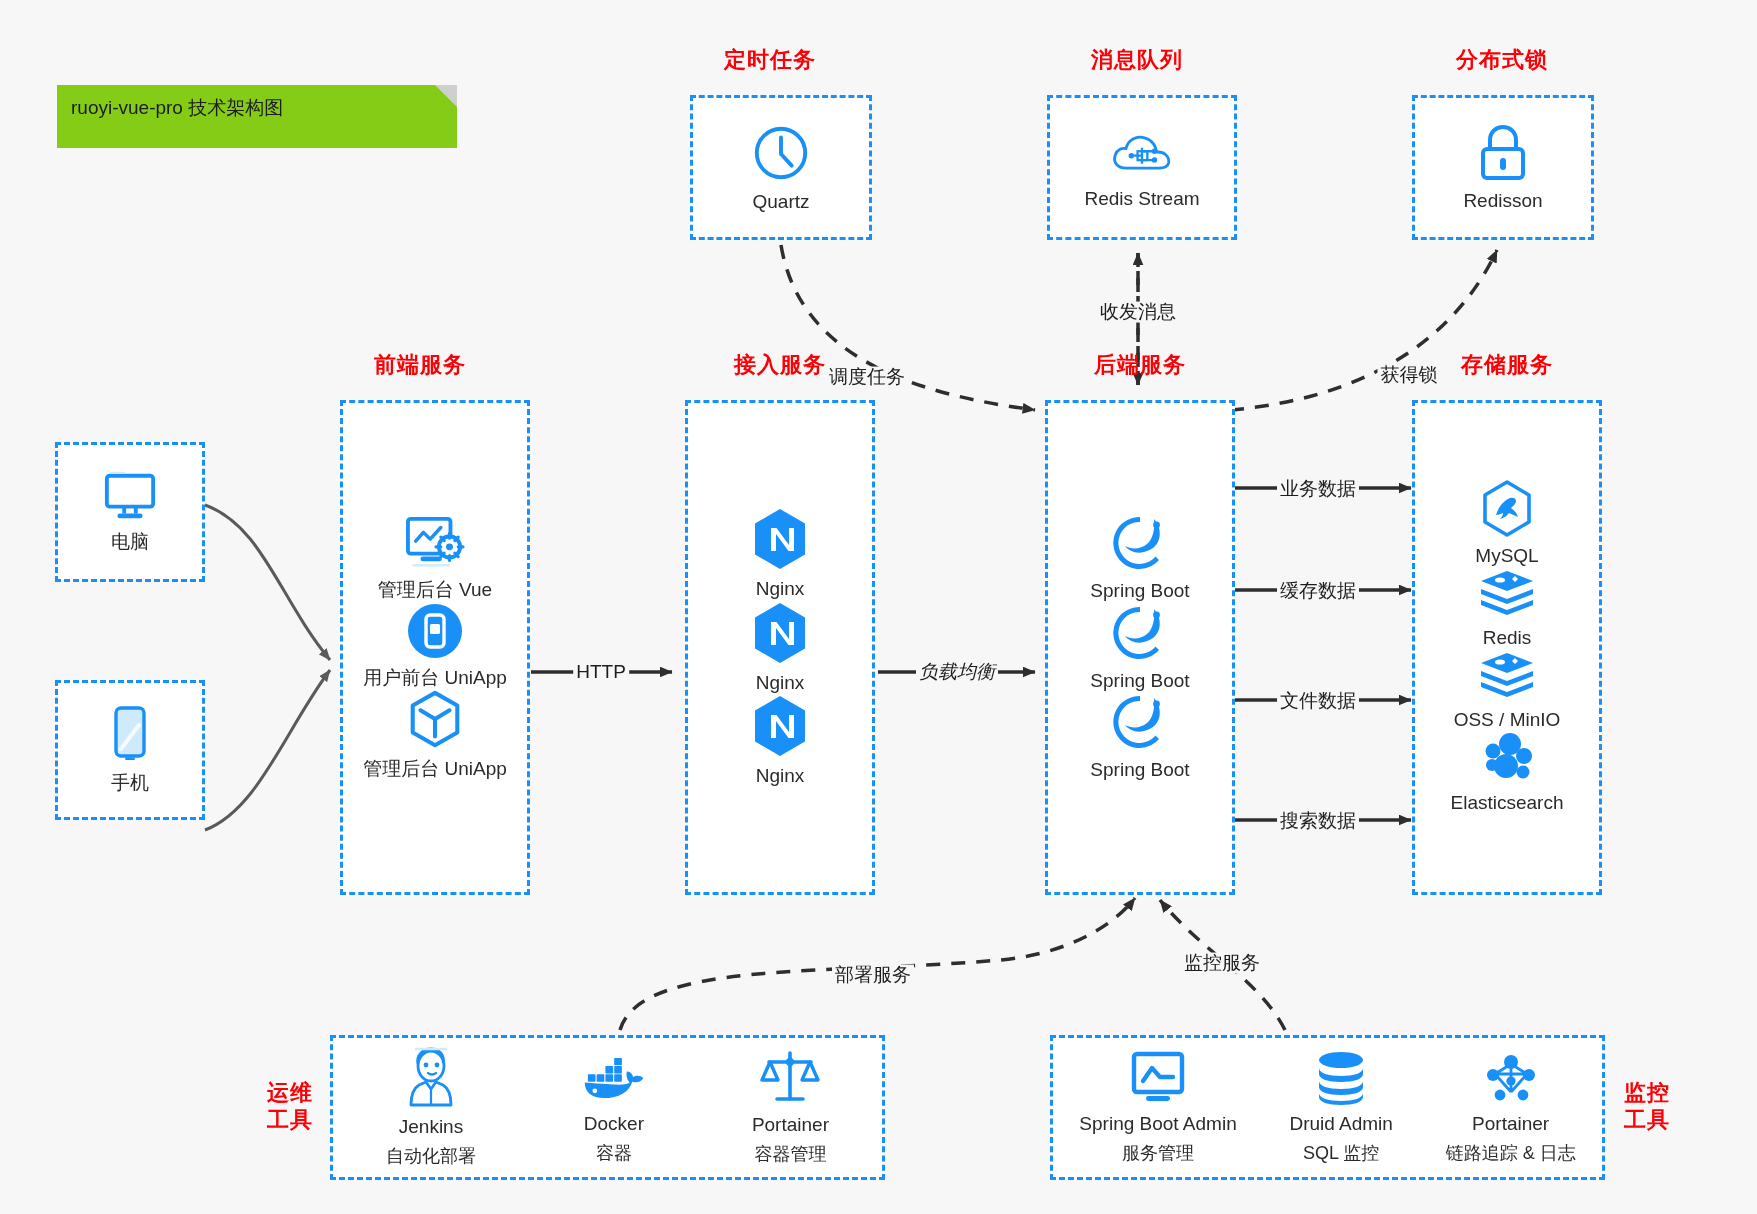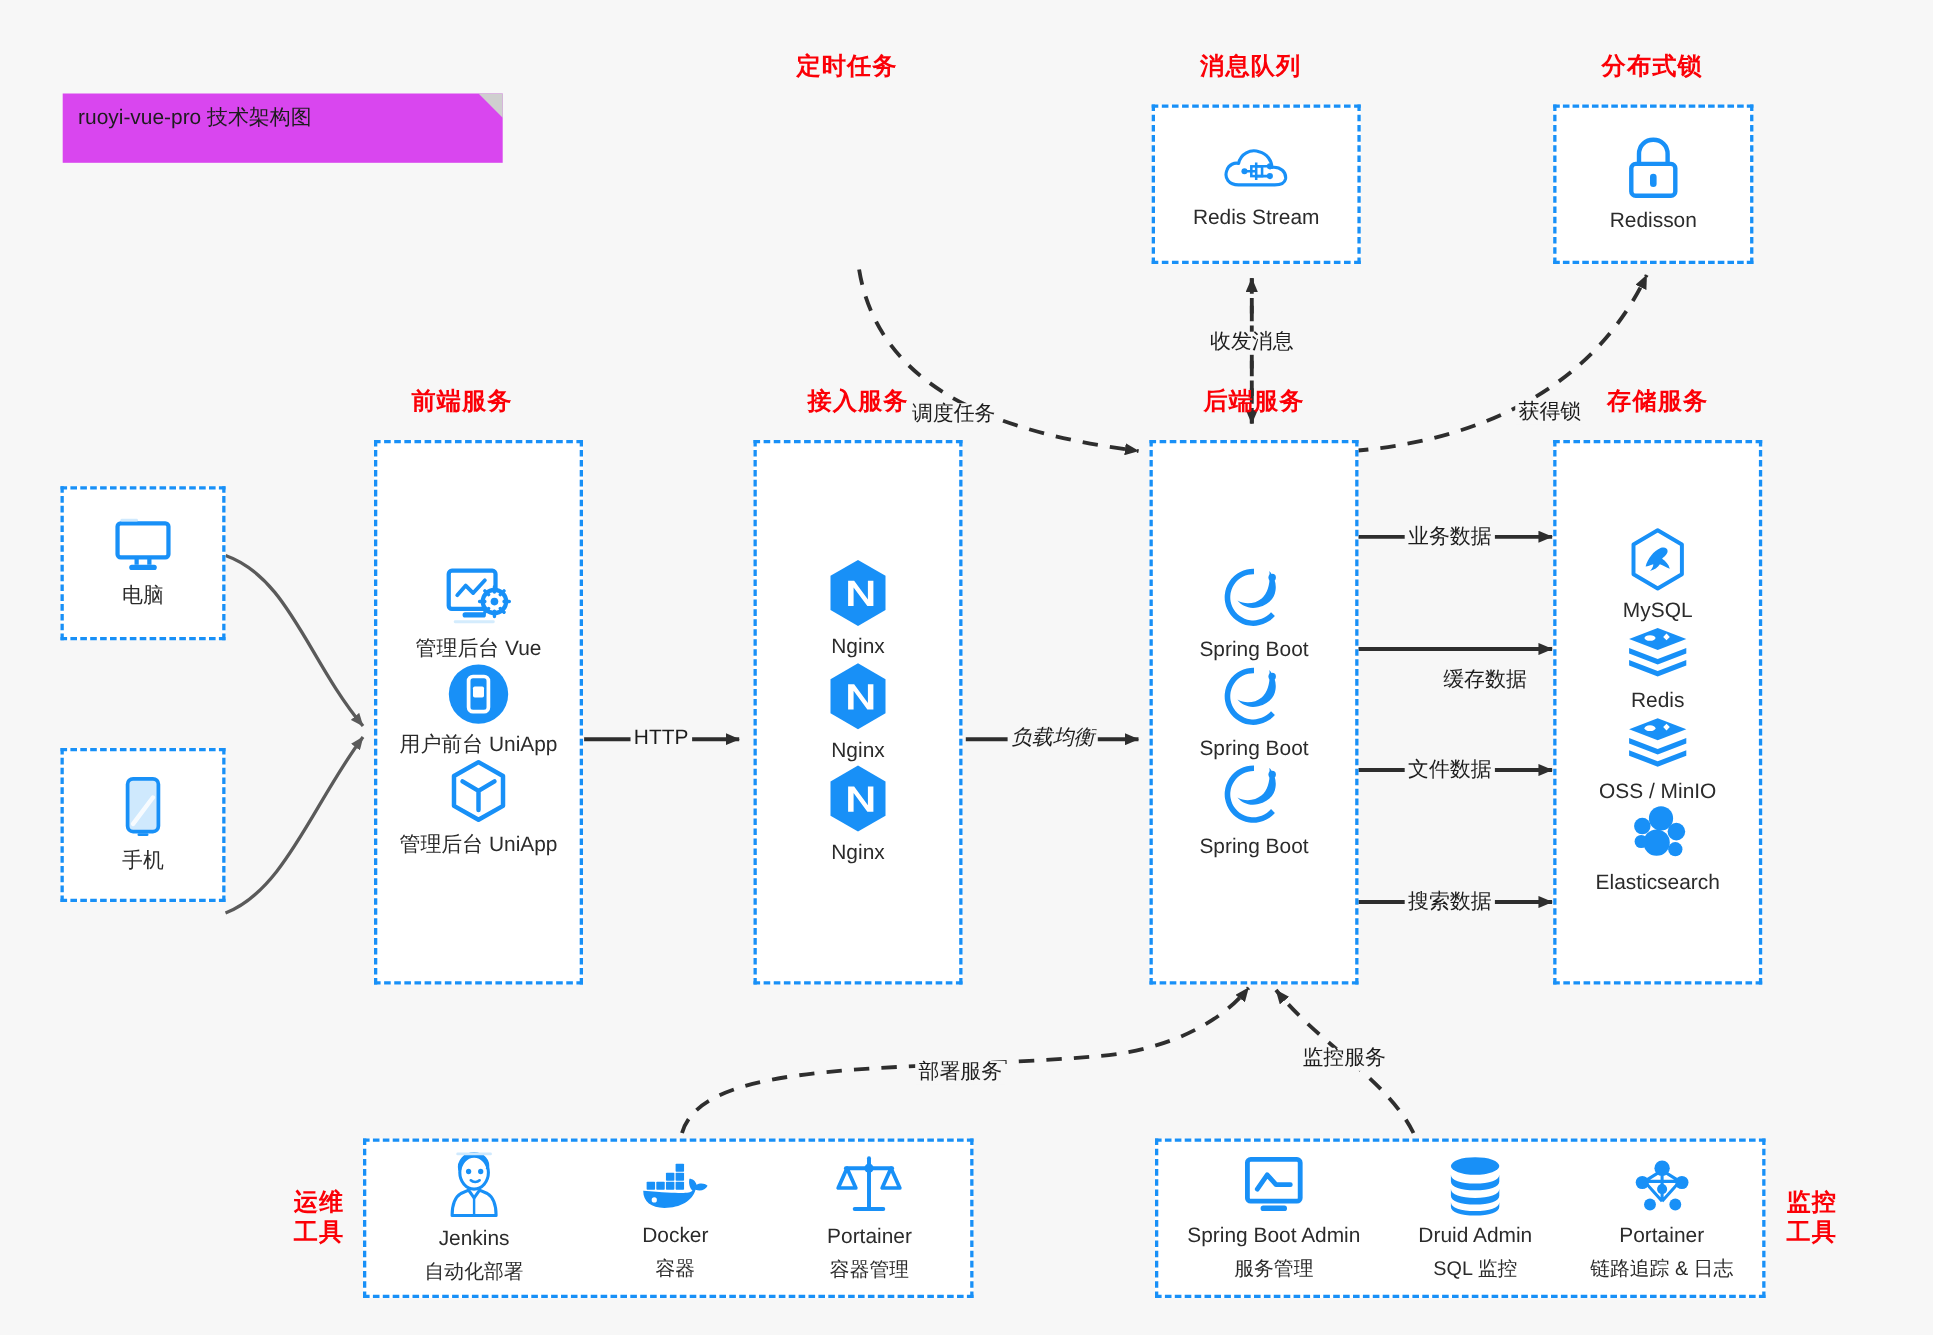--- a/index.html
+++ b/index.html
@@ -40,21 +40,21 @@
   }
   .node .cap{
     font-size:19px;color:#2b2b2b;white-space:nowrap;text-align:center;line-height:1.25;
   }
   .node .cap2{font-size:18px;color:#2b2b2b;white-space:nowrap;text-align:center;}
   .ico{display:block;}
 
   
   #note{
     position:absolute;left:57px;top:85px;width:400px;height:63px;
-    background:#d946ef;
+    background:#84cc16;
     box-sizing:border-box;
     padding:10px 14px 0 14px;
   }
   #note .ln{font-size:19px;color:#1d1d1d;line-height:1.42;white-space:nowrap;}
   #note .fold{
     position:absolute;right:0;top:0;width:0;height:0;
     border-left:22px solid transparent;border-top:22px solid #cfcfcf;
   }
 
   
@@ -109,20 +109,29 @@
 
     <path d="M1285,1030 C1260,980 1200,950 1160,900" fill="none" stroke="#2e2e2e" stroke-width="3.5" stroke-dasharray="14 11" marker-end="url(#ahd)"></path>
   </svg>
 
   <div id="note">
     <div class="fold"></div>
     <div class="ln">ruoyi-vue-pro 技术架构图</div>
   </div>
 
   <div class="gtitle" style="left:690px;top:45px;width:160px;">定时任务</div>
+  <div class="gbox" style="left:690px;top:95px;width:182px;height:145px;justify-content:center;">
+    <div class="node">
+      <svg class="ico" width="62" height="62" viewBox="0 0 64 64">
+        <circle cx="32" cy="32" r="25" fill="none" stroke="#1890f7" stroke-width="4"></circle>
+        <path d="M32 16 L32 33 L43 45" fill="none" stroke="#1890f7" stroke-width="4" stroke-linecap="round" stroke-linejoin="round"></path>
+      </svg>
+      <div class="cap">Quartz</div>
+    </div>
+  </div>
 
   <div class="gtitle" style="left:1047px;top:45px;width:180px;">消息队列</div>
   <div class="gbox" style="left:1047px;top:95px;width:190px;height:145px;justify-content:center;">
     <div class="node">
       <svg class="ico" width="64" height="56" viewBox="0 0 72 56">
         <path d="M18 45 C8 45 3 38 6 30 C8 24 14 22 18 23 C20 13 30 8 39 11 C47 13 52 20 52 27 C61 26 67 32 66 39 C65 44 60 45 55 45 Z" fill="none" stroke="#1890f7" stroke-width="3.2" stroke-linejoin="round"></path>
         <path d="M36 22 L36 40 M36 26 L48 26 M36 36 L48 36 M36 31 L26 31" fill="none" stroke="#1890f7" stroke-width="2.6"></path>
         <rect x="31" y="26" width="11" height="10" fill="none" stroke="#1890f7" stroke-width="2.6"></rect>
         <circle cx="50" cy="26" r="3.1" fill="#1890f7"></circle>
         <circle cx="50" cy="36" r="3.1" fill="#1890f7"></circle>
@@ -383,19 +392,19 @@
       <div class="cap2">链路追踪 &amp; 日志</div>
     </div>
   </div>
 
   <div class="elabel" style="left:601px;top:672px;">HTTP</div>
   <div class="elabel cn" style="left:957px;top:672px;font-style:italic;">负载均衡</div>
   <div class="elabel cn" style="left:867px;top:377px;">调度任务</div>
   <div class="elabel cn" style="left:1138px;top:312px;">收发消息</div>
   <div class="elabel cn" style="left:1409px;top:375px;">获得锁</div>
   <div class="elabel cn" style="left:1318px;top:489px;">业务数据</div>
-  <div class="elabel cn" style="left:1318px;top:619px;margin-left:32px;">缓存数据</div>
+  <div class="elabel cn" style="left:1318px;top:591px;">缓存数据</div>
   <div class="elabel cn" style="left:1318px;top:701px;">文件数据</div>
   <div class="elabel cn" style="left:1318px;top:821px;">搜索数据</div>
   <div class="elabel cn" style="left:873px;top:975px;">部署服务</div>
   <div class="elabel cn" style="left:1222px;top:963px;">监控服务</div>
 
 </div>
 
 </body></html>

